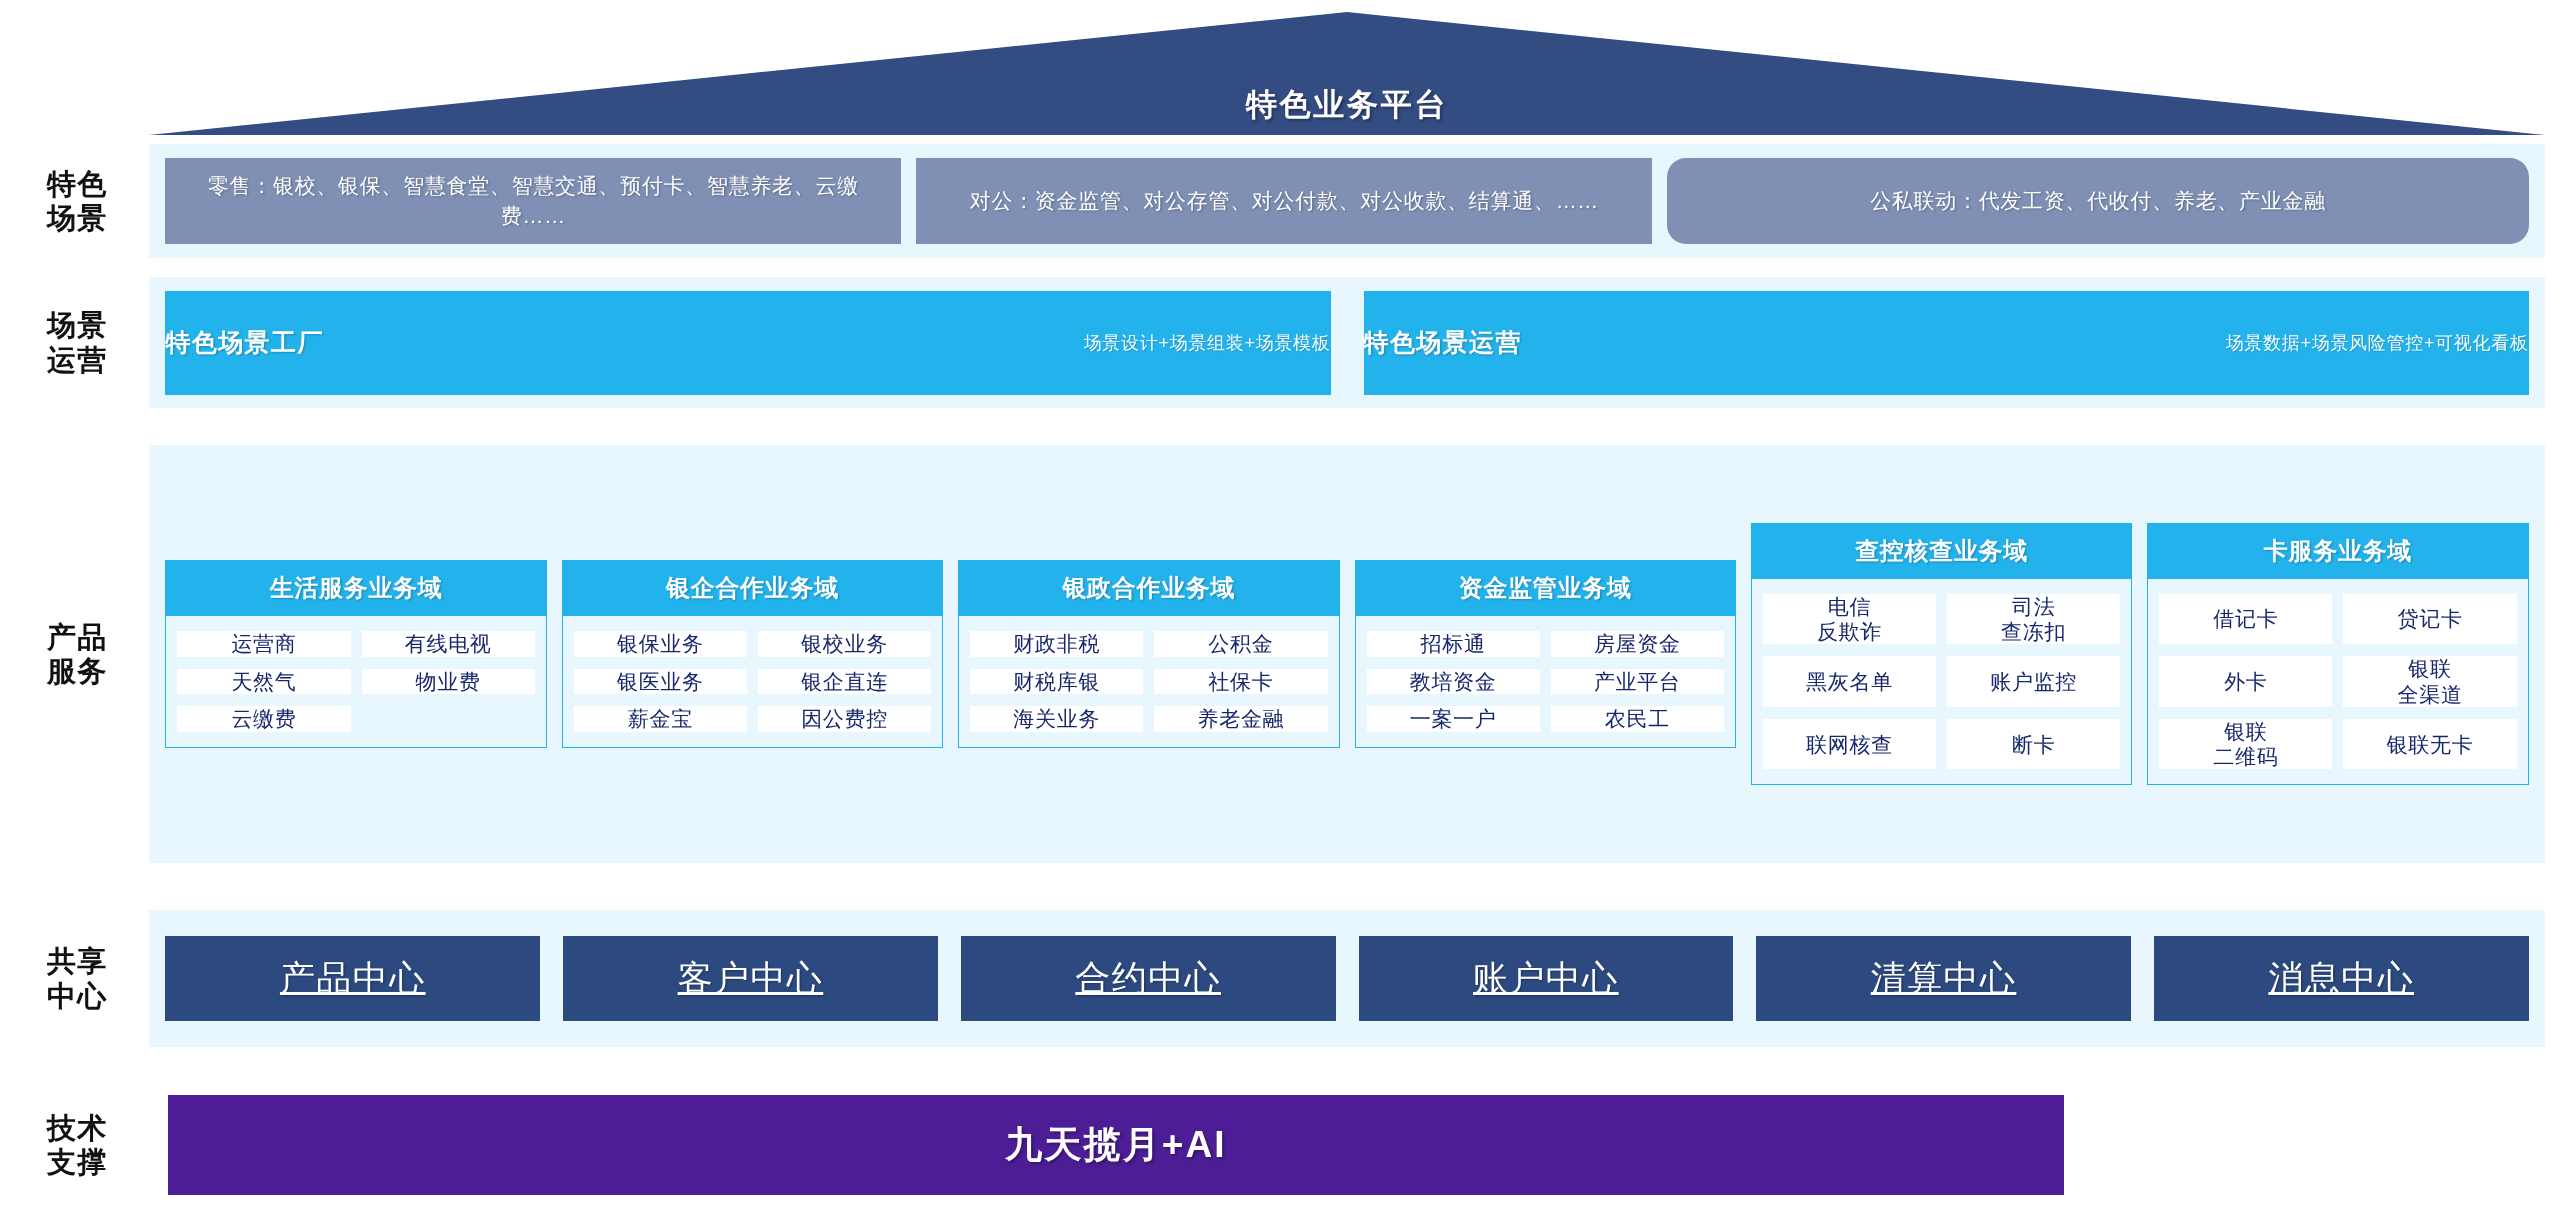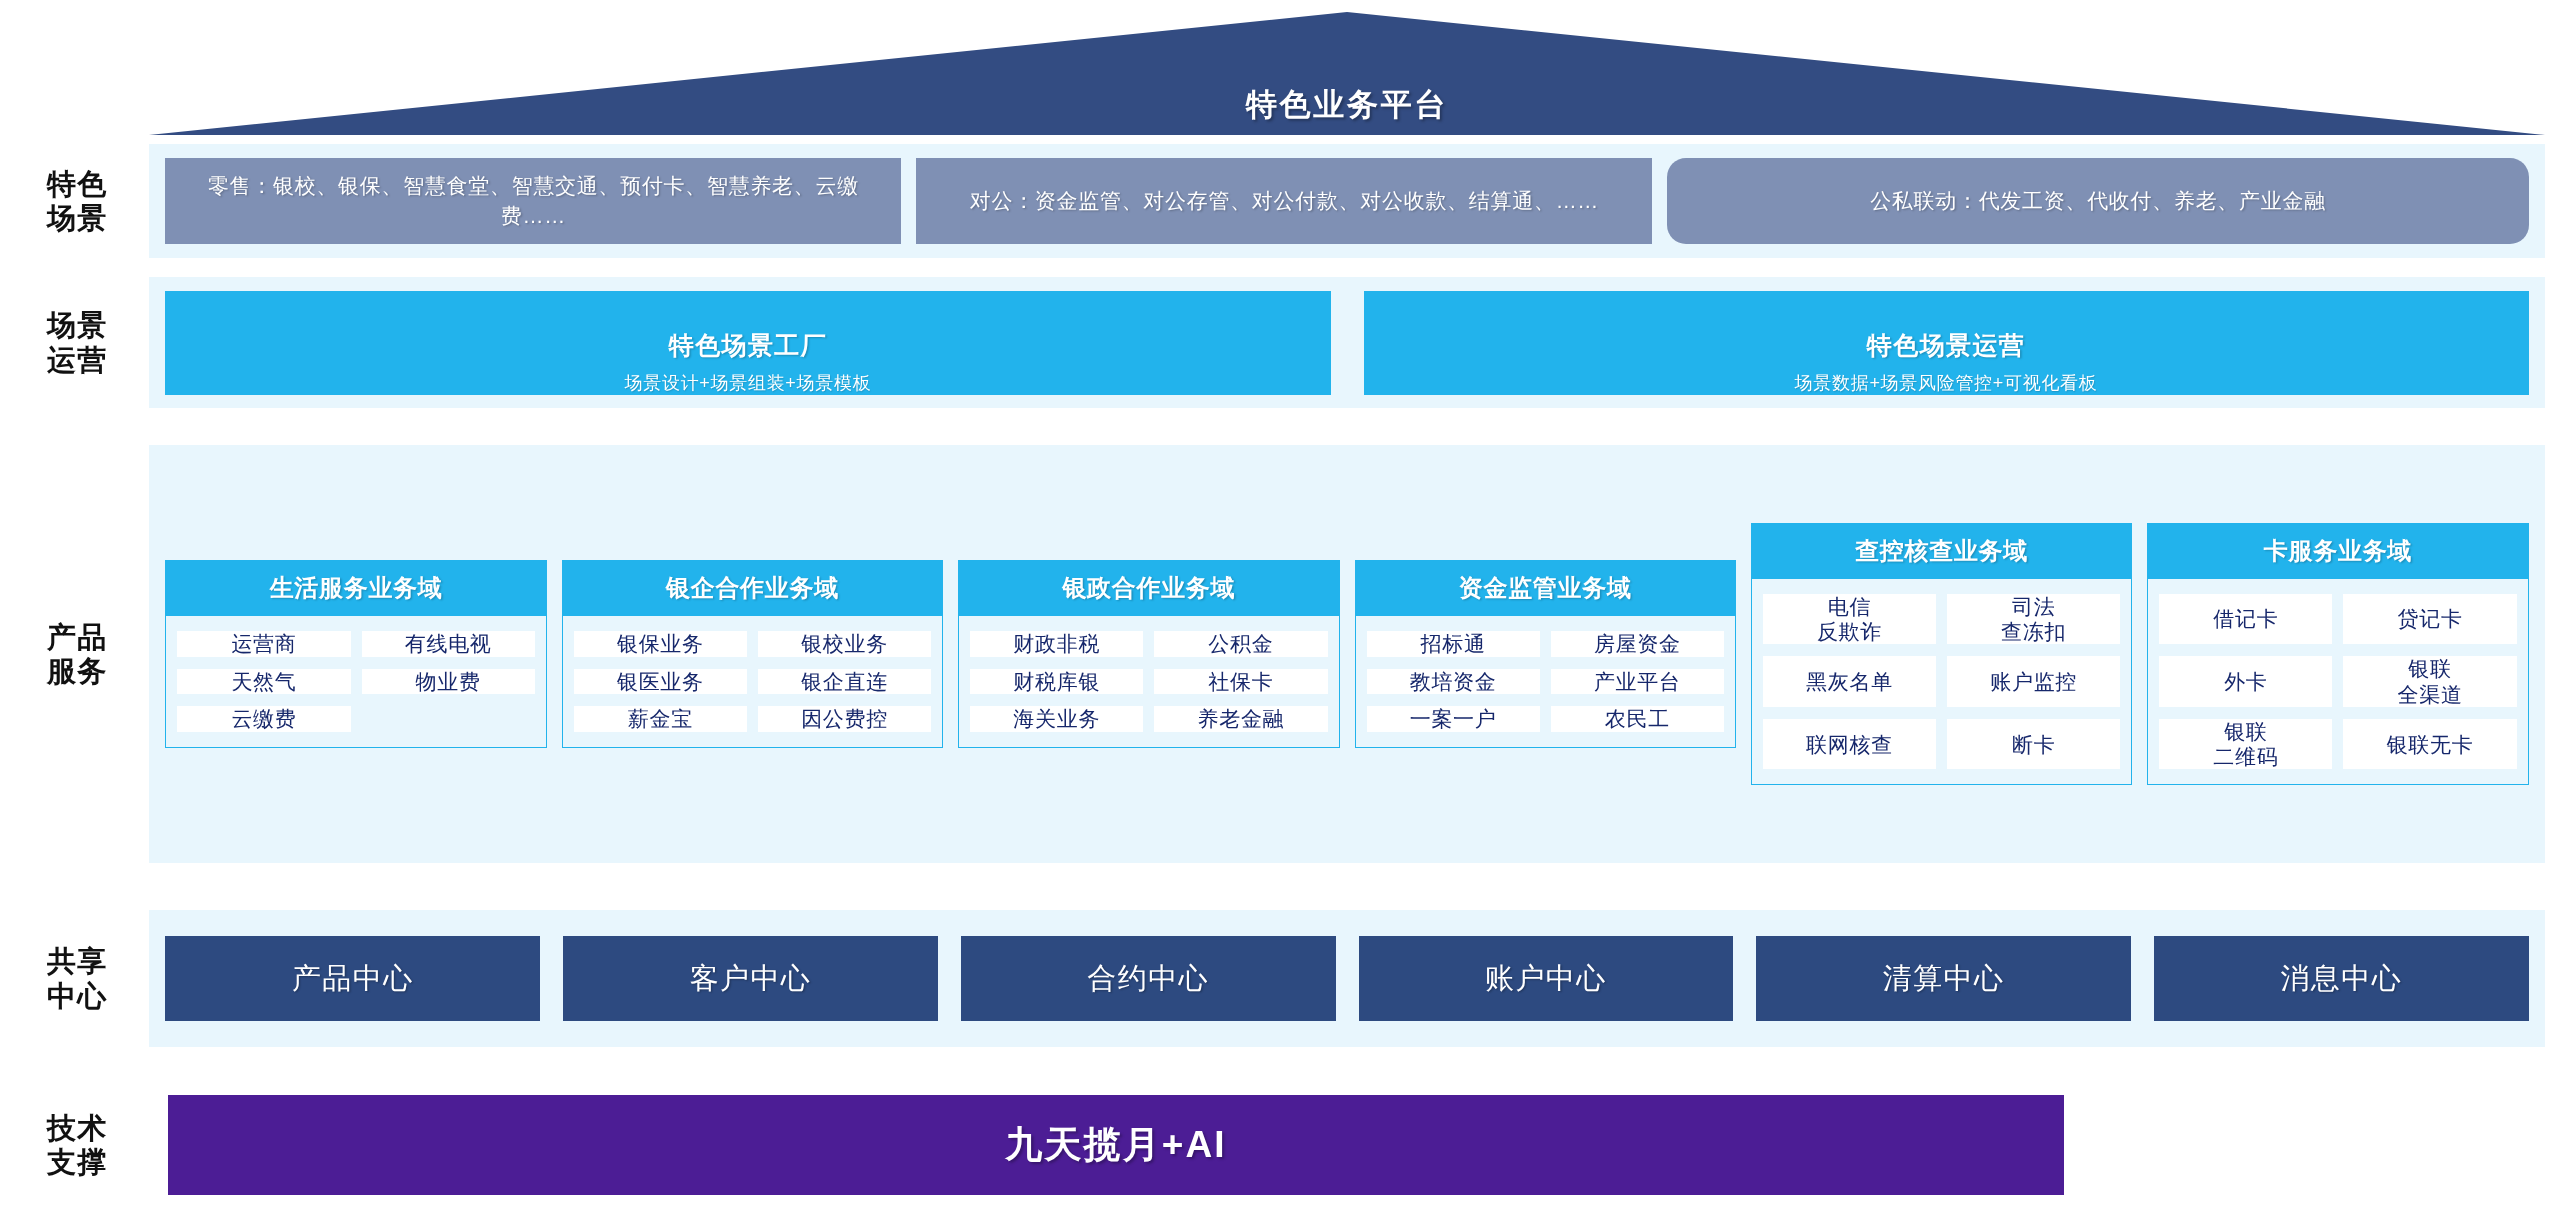--- a/index.html
+++ b/index.html
@@ -31,21 +31,21 @@
     padding:8.2px 12.3px;box-sizing:border-box;height:86px;
     text-shadow:1.4px 1.4px 2.1px rgba(0,0,0,.25);}
   .scn-box.w1{flex:0 0 736px;}
   .scn-box.w2{flex:0 0 736px;}
   .scn-box.w3{flex:1 1 auto;border-radius:19px;}
 
   
   .ops-wrap{position:absolute;left:0;top:0;width:100%;height:100%;
     display:flex;align-items:center;gap:33px;padding:0 16.4px;box-sizing:border-box;}
   .ops-box{flex:1 1 0;background:#22b3ec;color:#fff;height:104px;
-    display:flex;flex-direction:column;align-items:center;justify-content:flex-end;gap:8.2px;}
+    display:flex;flex-direction:row;align-items:center;justify-content:space-between;gap:8.2px;}
   .ops-title{font-size:25px;font-weight:bold;letter-spacing:1.4px;text-shadow:1.4px 1.4px 2.1px rgba(0,0,0,.22);}
   .ops-sub{font-size:18px;letter-spacing:0.7px;text-shadow:0.7px 0.7px 1.4px rgba(0,0,0,.18);}
 
   
   .prod-wrap{position:absolute;left:0;top:0;width:100%;height:100%;
     display:flex;align-items:center;gap:15px;padding:12.3px 16.4px;box-sizing:border-box;}
   .domain{flex:1 1 0;display:flex;flex-direction:column;}
   .domain-head{background:#22b3ec;color:#fff;height:56px;
     display:flex;align-items:center;justify-content:center;
     font-size:24px;font-weight:bold;letter-spacing:0.7px;
@@ -54,21 +54,21 @@
     display:grid;grid-template-columns:1fr 1fr;grid-auto-rows:1fr;
     gap:12.3px 11px;padding:15px 11px;box-sizing:border-box;}
   .cell{background:#fff;color:#16276b;display:flex;align-items:center;justify-content:center;
     text-align:center;font-size:21px;line-height:1.2;letter-spacing:0.7px;white-space:pre-line;}
 
   
   .ctr-wrap{position:absolute;left:0;top:0;width:100%;height:100%;
     display:flex;align-items:center;gap:23px;padding:0 16.4px;box-sizing:border-box;}
   .ctr-box{flex:1 1 0;background:#2d4a80;color:#fff;height:85px;
     display:flex;align-items:center;justify-content:center;
-    font-size:29px;letter-spacing:1.4px;text-shadow:1.4px 1.4px 2.1px rgba(0,0,0,.28);}
+    font-size:35px;letter-spacing:1.4px;text-shadow:1.4px 1.4px 2.1px rgba(0,0,0,.28);text-decoration:underline;}
 
   
   .tech-bar{position:absolute;left:149px;width:1896px;background:#4c1d95;
     display:flex;align-items:center;justify-content:center;
     color:#fff;font-size:37px;font-weight:bold;letter-spacing:2.1px;
     text-shadow:2.1px 2.1px 2.7px rgba(0,0,0,.28);margin-left:19px;}
 </style>
 </head>
 <body>
 

